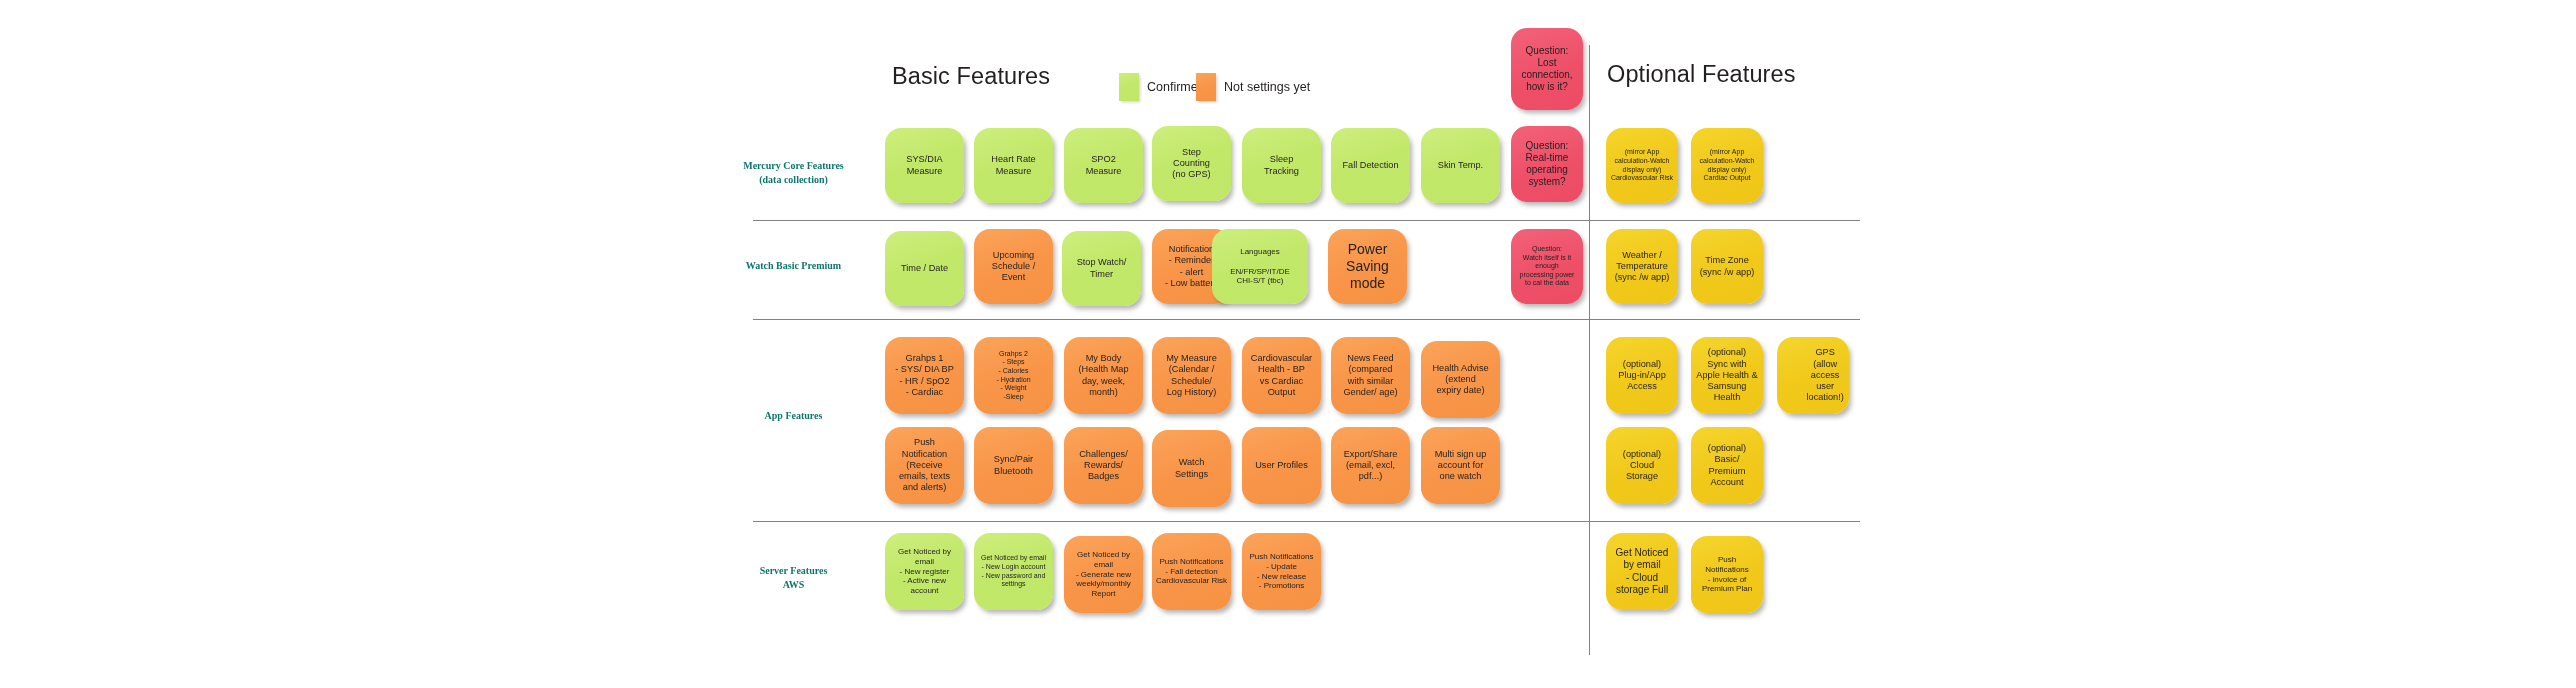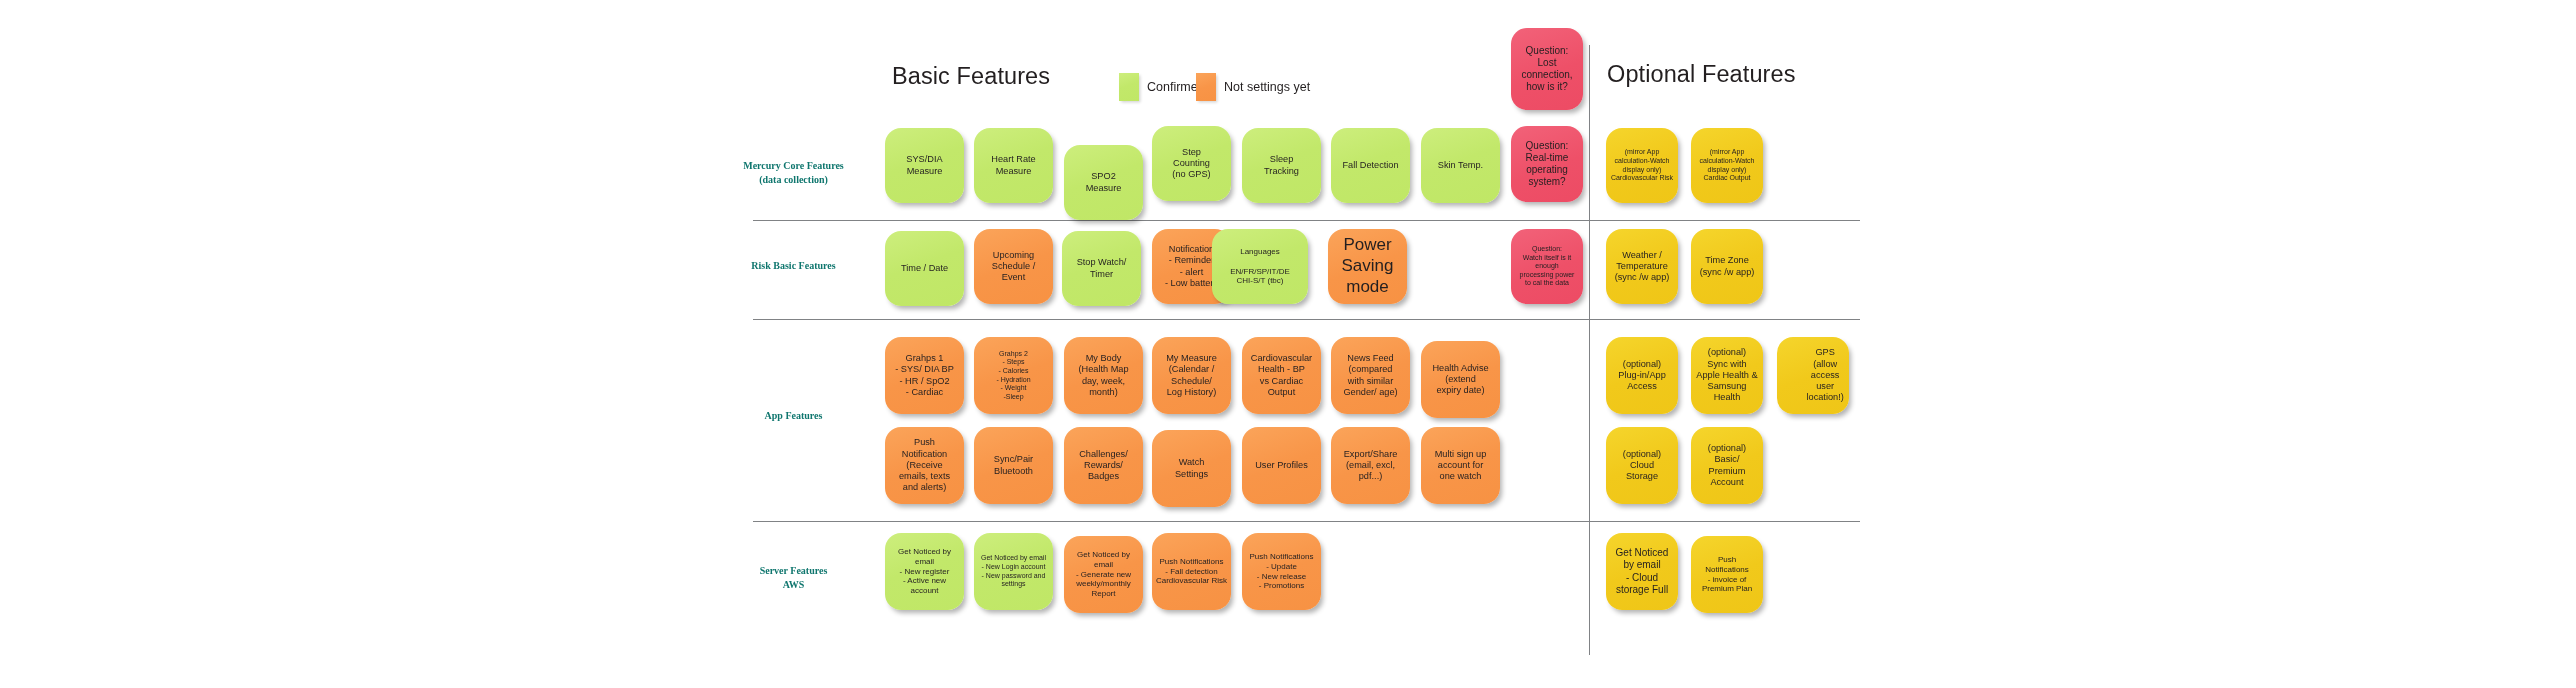--- a/index.html
+++ b/index.html
@@ -41,21 +41,21 @@
   .note span{display:block;width:100%;}
   .green{background:#c5ea6e;background:linear-gradient(160deg,#cdee7d 0%,#c2e86a 45%,#c0e766 100%);}
   .orange{background:#f79646;background:linear-gradient(160deg,#fba45a 0%,#f89548 50%,#f79243 100%);}
   .yellow{background:#f2cb1d;background:linear-gradient(160deg,#f5d52c 0%,#f1c91b 50%,#efc617 100%);}
   .pink{background:#ef566f;background:linear-gradient(160deg,#f26279 0%,#ee5068 55%,#ed4b64 100%);}
 
   .fs9{font-size:7px;}
   .fs11{font-size:8px;}
   .fs12{font-size:9.2px;}
   .fs13{font-size:10px;}
-  .fs23{font-size:17px;}
+  .fs23{font-size:14px;}
 </style>
 </head>
 <body>
 
 <div class="board">
 
   <div class="col-title" id="basic-features-title">Basic Features</div>
   <div class="col-title" id="optional-features-title">Optional Features</div>
 
   <div class="legend-item" id="legend-confirmed">
@@ -65,42 +65,42 @@
   <div class="legend-item" id="legend-not-confirmed">
     <div class="legend-swatch orange"></div>
     <div class="legend-label">Not settings yet</div>
   </div>
 
   <div class="row-label" id="row-label-0">
     <div>Mercury Core Features</div>
     <div>(data collection)</div>
   </div>
   <div class="row-label" id="row-label-1">
-    <div>Risk Basic Features</div>
+    <div>Watch Basic Premium</div>
   </div>
   <div class="row-label" id="row-label-2">
     <div>App Features</div>
   </div>
   <div class="row-label" id="row-label-3">
     <div>Server Features</div>
     <div>AWS</div>
   </div>
 
   <div class="hline" style="left:753px;top:220px;width:1107px;"></div>
   <div class="hline" style="left:753px;top:319px;width:1107px;"></div>
   <div class="hline" style="left:753px;top:521px;width:1107px;"></div>
   <div class="vline" style="left:1589px;top:45px;height:610px;"></div>
 
   <div class="note green fs12" style="left:885px;top:128px;width:79px;height:75px;">
       <span>SYS/DIA<br>Measure</span>
     </div>
   <div class="note green fs12" style="left:974px;top:128px;width:79px;height:75px;">
       <span>Heart Rate<br>Measure</span>
     </div>
-  <div class="note green fs12" style="left:1064px;top:145px;width:79px;height:75px;">
+  <div class="note green fs12" style="left:1064px;top:128px;width:79px;height:75px;">
       <span>SPO2<br>Measure</span>
     </div>
   <div class="note green fs12" style="left:1152px;top:126px;width:79px;height:75px;">
       <span>Step<br>Counting<br>(no GPS)</span>
     </div>
   <div class="note green fs12" style="left:1242px;top:128px;width:79px;height:75px;">
       <span>Sleep<br>Tracking</span>
     </div>
   <div class="note green fs12" style="left:1331px;top:128px;width:79px;height:75px;">
       <span>Fall Detection</span>

